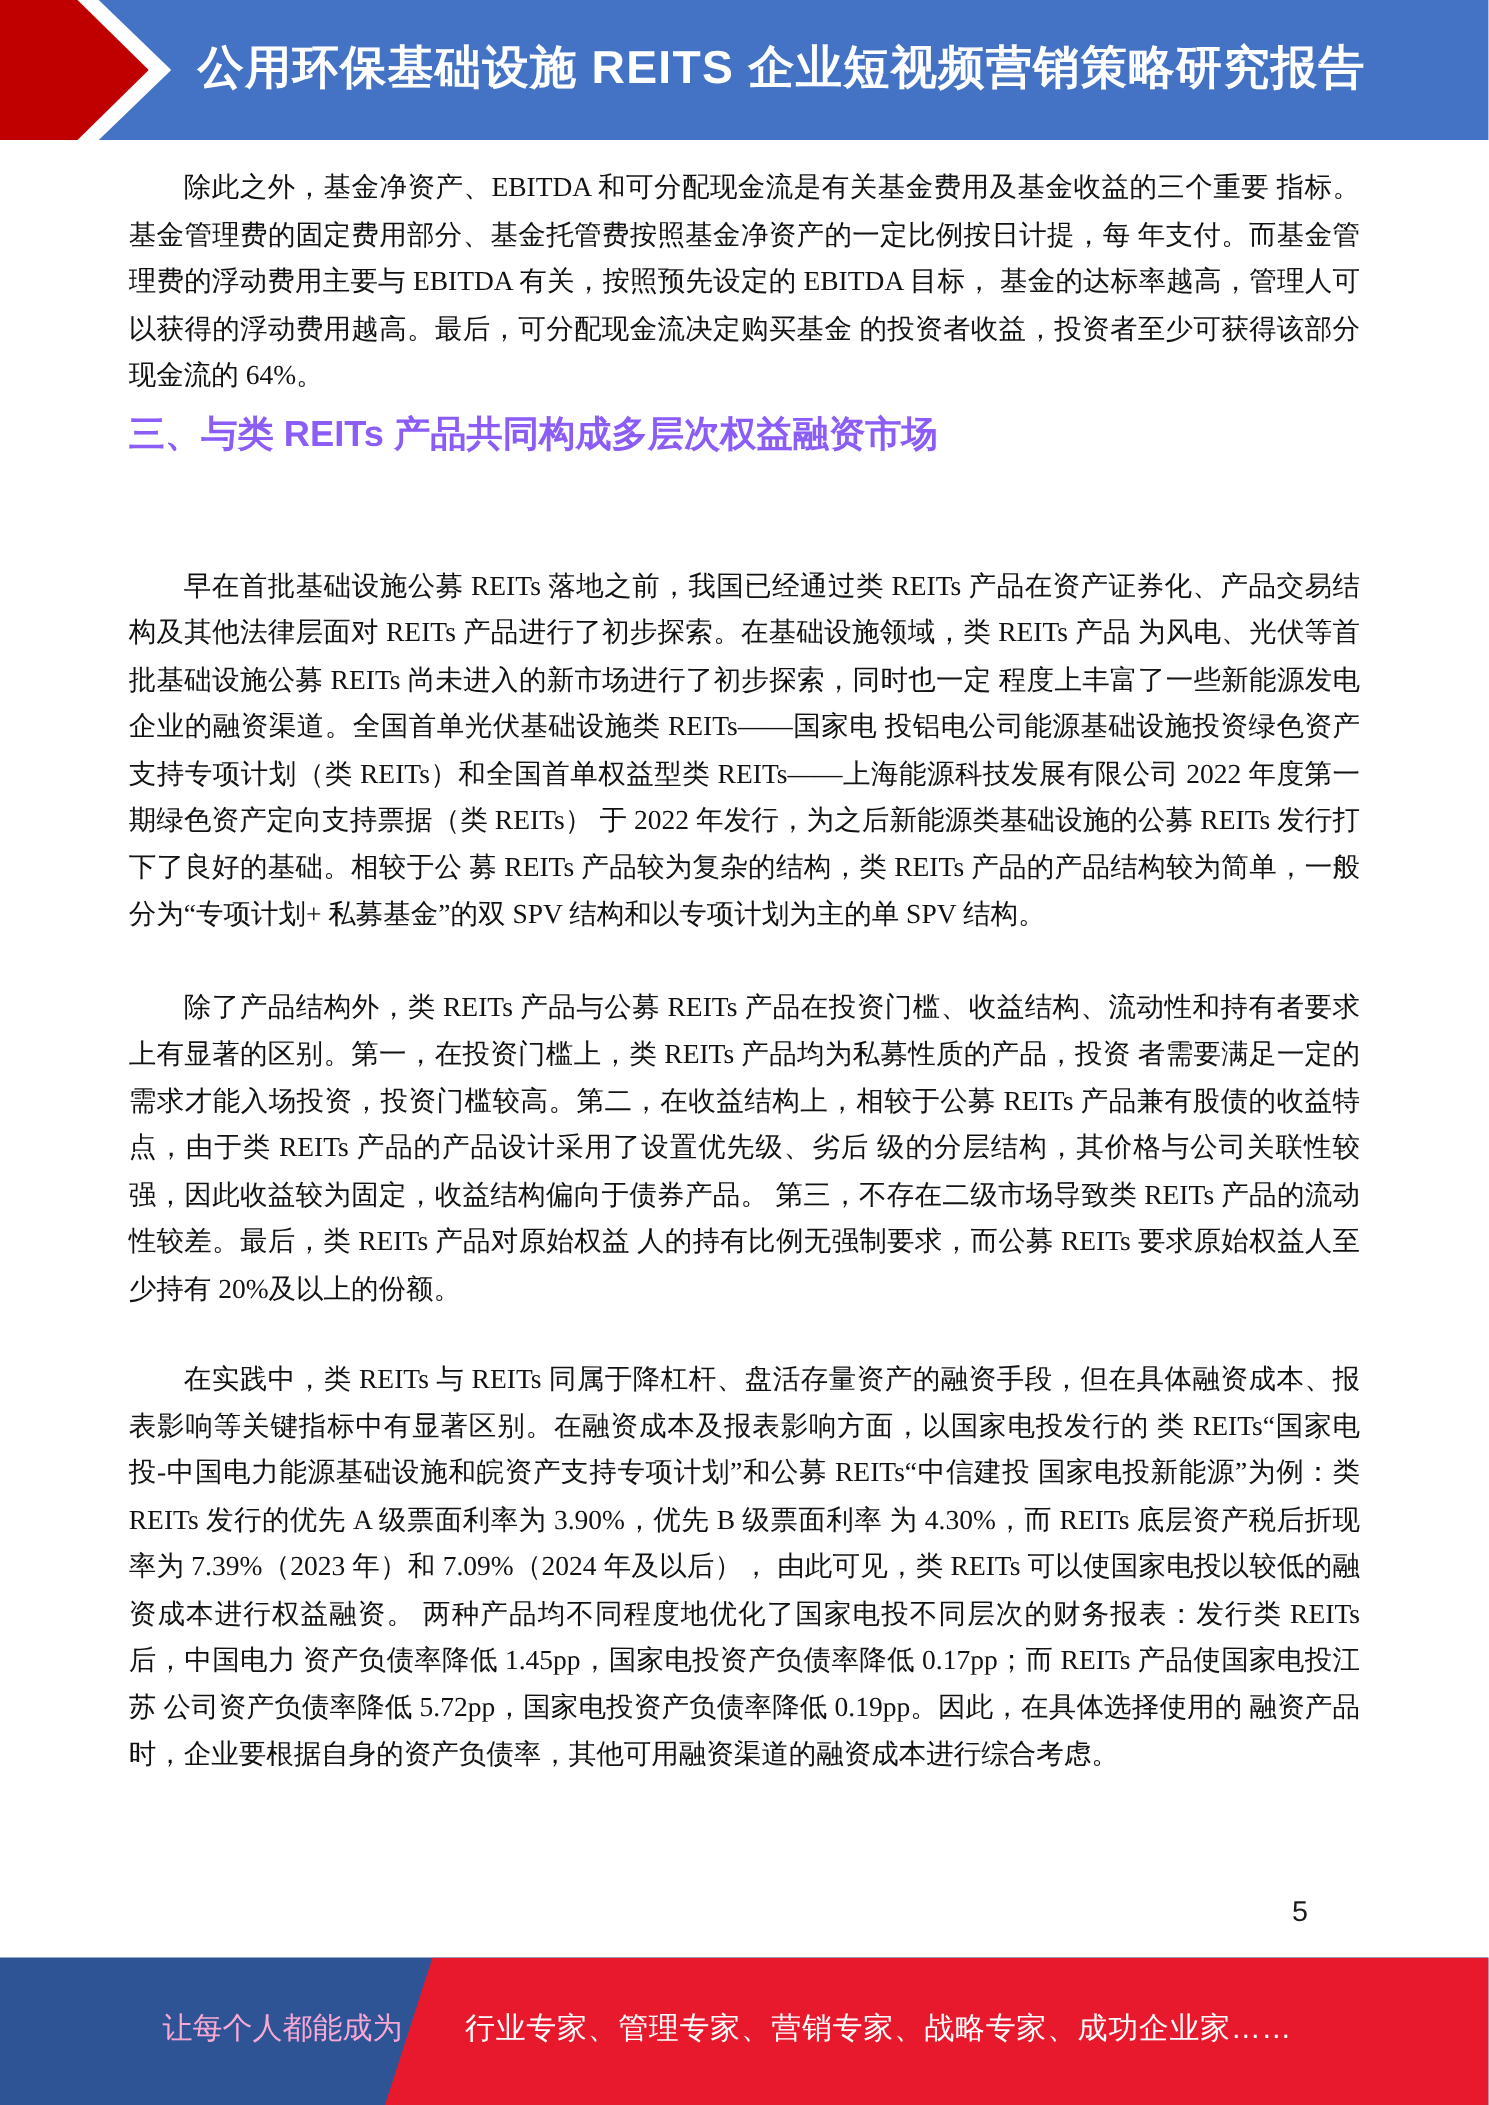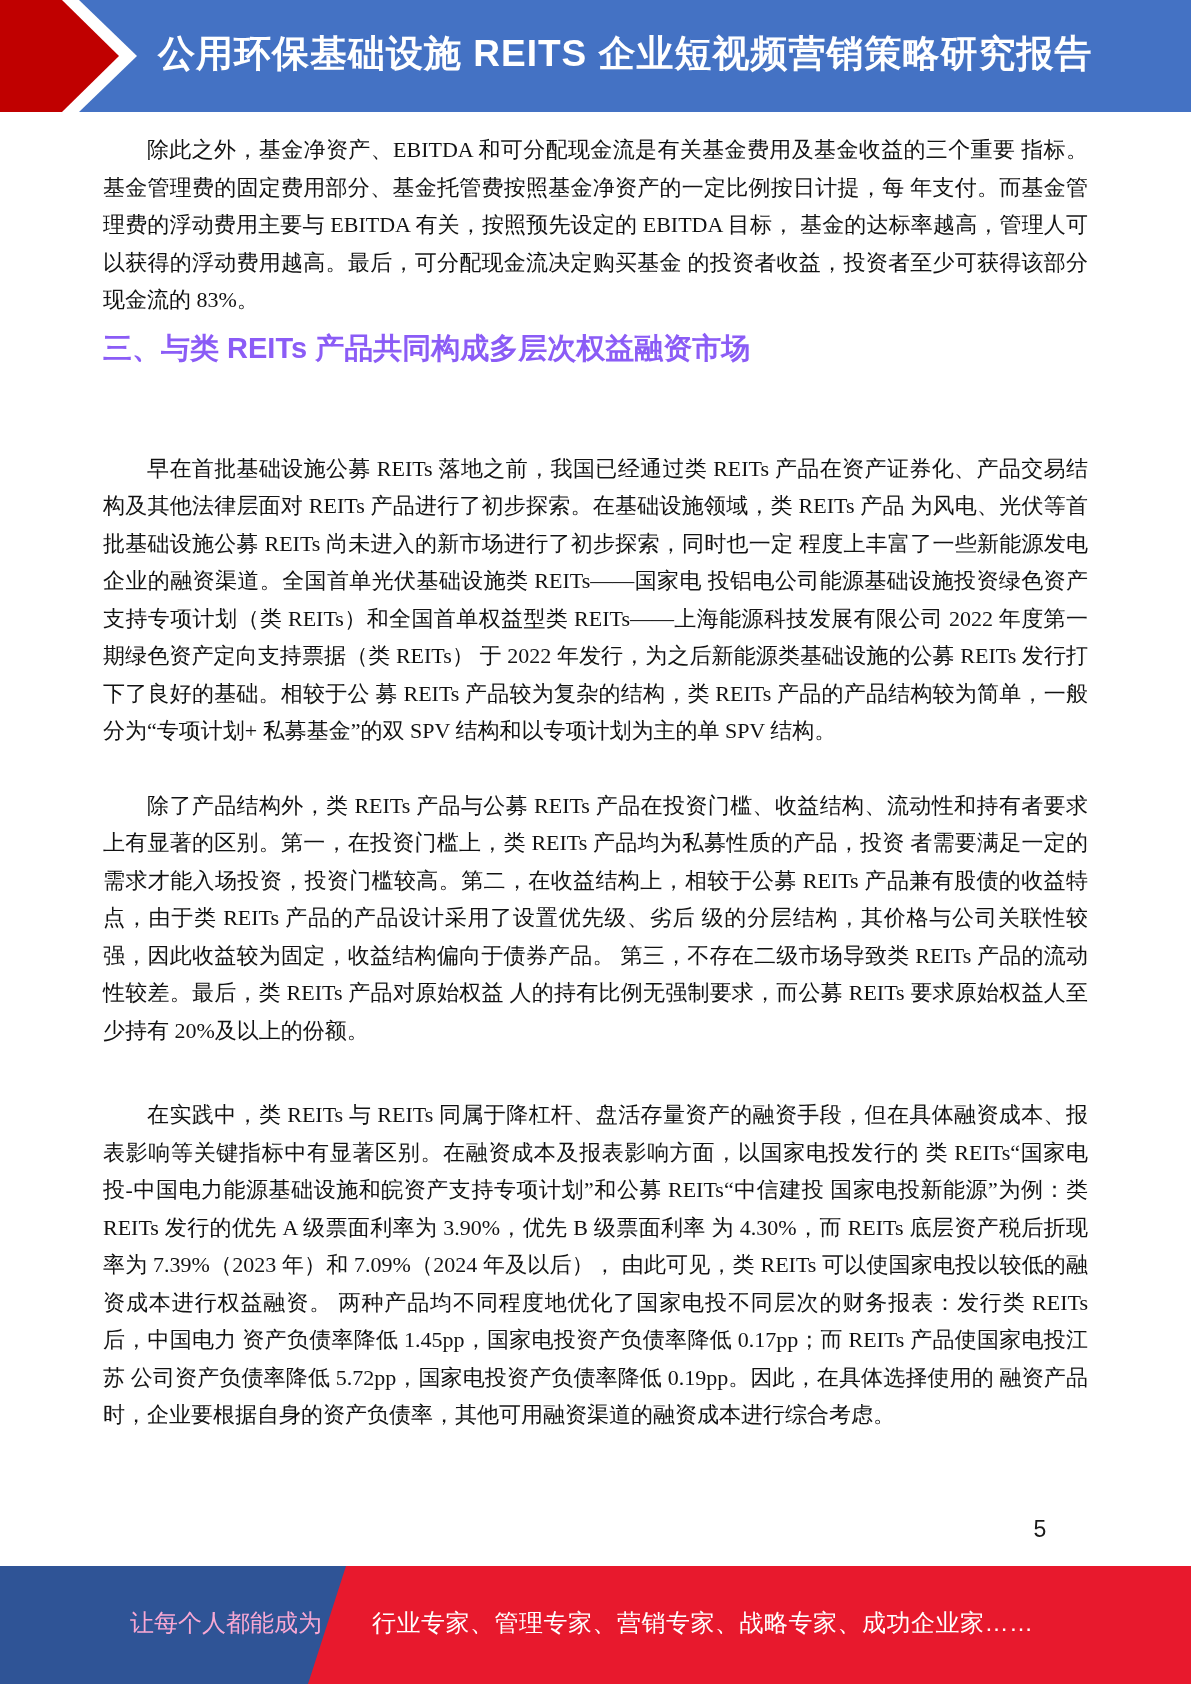--- a/index.html
+++ b/index.html
@@ -57,21 +57,21 @@
     font-family:"Liberation Sans","DejaVu Sans",sans-serif;
     font-weight:bold;
     font-size:29px;
     line-height:40px;
     color:#8b5cf6;
     margin-top:9px;
     text-align:left;
   }
   .para-2 { margin-top:82px; }
   .para-3 { margin-top:37px; }
-  .para-4 { margin-top:47px; }
+  .para-4 { margin-top:35px; }
 
   
   .page-number {
     position:absolute; left:1022px; top:1516px;
     width:36px; text-align:center;
     font-family:"Liberation Sans","DejaVu Sans",sans-serif;
     font-size:23px; color:#1a1a1a;
   }
 
   
@@ -109,21 +109,21 @@
 
 <div class="page">
 
   <header class="banner">
     <div class="chevron-white"></div>
     <div class="chevron-red"></div>
     <h1 class="banner-title">公用环保基础设施 REITS 企业短视频营销策略研究报告</h1>
   </header>
 
   <main class="content">
-    <p class="body-para para-1">除此之外，基金净资产、EBITDA 和可分配现金流是有关基金费用及基金收益的三个重要 指标。基金管理费的固定费用部分、基金托管费按照基金净资产的一定比例按日计提，每 年支付。而基金管理费的浮动费用主要与 EBITDA 有关，按照预先设定的 EBITDA 目标， 基金的达标率越高，管理人可以获得的浮动费用越高。最后，可分配现金流决定购买基金 的投资者收益，投资者至少可获得该部分现金流的 83%。</p>
+    <p class="body-para para-1">除此之外，基金净资产、EBITDA 和可分配现金流是有关基金费用及基金收益的三个重要 指标。基金管理费的固定费用部分、基金托管费按照基金净资产的一定比例按日计提，每 年支付。而基金管理费的浮动费用主要与 EBITDA 有关，按照预先设定的 EBITDA 目标， 基金的达标率越高，管理人可以获得的浮动费用越高。最后，可分配现金流决定购买基金 的投资者收益，投资者至少可获得该部分现金流的 64%。</p>
 
     <h2 class="section-heading">三、与类 REITs 产品共同构成多层次权益融资市场</h2>
 
     <p class="body-para para-2">早在首批基础设施公募 REITs 落地之前，我国已经通过类 REITs 产品在资产证券化、产品交易结构及其他法律层面对 REITs 产品进行了初步探索。在基础设施领域，类 REITs 产品 为风电、光伏等首批基础设施公募 REITs 尚未进入的新市场进行了初步探索，同时也一定 程度上丰富了一些新能源发电企业的融资渠道。全国首单光伏基础设施类 REITs——国家电 投铝电公司能源基础设施投资绿色资产支持专项计划（类 REITs）和全国首单权益型类 REITs——上海能源科技发展有限公司 2022 年度第一期绿色资产定向支持票据（类 REITs） 于 2022 年发行，为之后新能源类基础设施的公募 REITs 发行打下了良好的基础。相较于公 募 REITs 产品较为复杂的结构，类 REITs 产品的产品结构较为简单，一般分为“专项计划+ 私募基金”的双 SPV 结构和以专项计划为主的单 SPV 结构。</p>
 
     <p class="body-para para-3">除了产品结构外，类 REITs 产品与公募 REITs 产品在投资门槛、收益结构、流动性和持有者要求上有显著的区别。第一，在投资门槛上，类 REITs 产品均为私募性质的产品，投资 者需要满足一定的需求才能入场投资，投资门槛较高。第二，在收益结构上，相较于公募 REITs 产品兼有股债的收益特点，由于类 REITs 产品的产品设计采用了设置优先级、劣后 级的分层结构，其价格与公司关联性较强，因此收益较为固定，收益结构偏向于债券产品。 第三，不存在二级市场导致类 REITs 产品的流动性较差。最后，类 REITs 产品对原始权益 人的持有比例无强制要求，而公募 REITs 要求原始权益人至少持有 20%及以上的份额。</p>
 
     <p class="body-para para-4">在实践中，类 REITs 与 REITs 同属于降杠杆、盘活存量资产的融资手段，但在具体融资成本、报表影响等关键指标中有显著区别。在融资成本及报表影响方面，以国家电投发行的 类 REITs“国家电投-中国电力能源基础设施和皖资产支持专项计划”和公募 REITs“中信建投 国家电投新能源”为例：类 REITs 发行的优先 A 级票面利率为 3.90%，优先 B 级票面利率 为 4.30%，而 REITs 底层资产税后折现率为 7.39%（2023 年）和 7.09%（2024 年及以后）， 由此可见，类 REITs 可以使国家电投以较低的融资成本进行权益融资。 两种产品均不同程度地优化了国家电投不同层次的财务报表：发行类 REITs 后，中国电力 资产负债率降低 1.45pp，国家电投资产负债率降低 0.17pp；而 REITs 产品使国家电投江苏 公司资产负债率降低 5.72pp，国家电投资产负债率降低 0.19pp。因此，在具体选择使用的 融资产品时，企业要根据自身的资产负债率，其他可用融资渠道的融资成本进行综合考虑。</p>
   </main>
 

